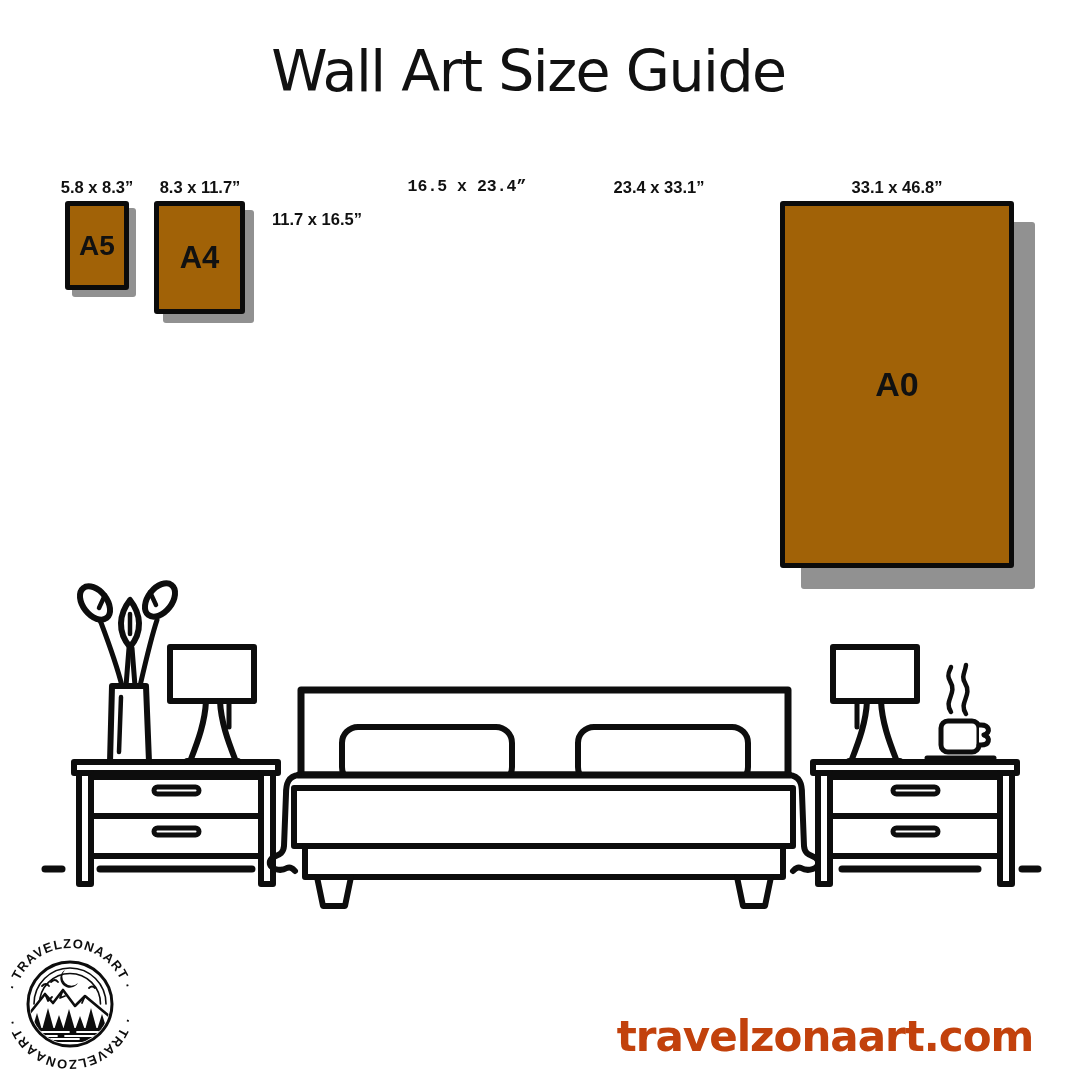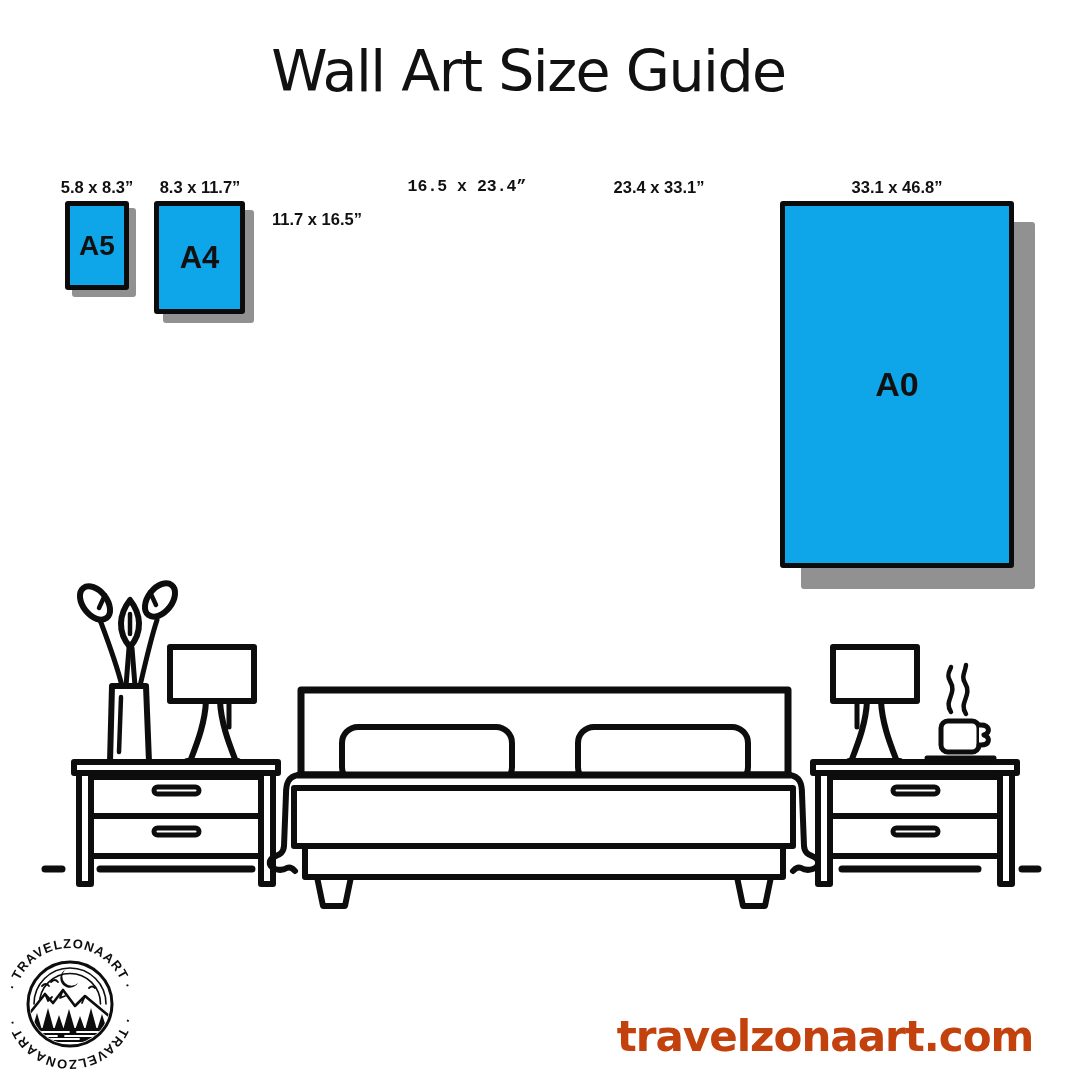--- a/index.html
+++ b/index.html
@@ -6,21 +6,21 @@
   #stage{
     position:relative;width:1080px;height:1080px;background:#ffffff;overflow:hidden;
     font-family:"Liberation Sans",sans-serif;color:#0d0d0d;
   }
   .title{
     position:absolute;left:0;top:38px;width:1057px;text-align:center;
     font-family:"DejaVu Sans",sans-serif;font-weight:400;font-size:57px;
     letter-spacing:-1.5px;color:#111;
   }
   .paper{
-    position:absolute;background:#0ea5e9;border:5px solid #0b0b0b;border-radius:3px;
+    position:absolute;background:#a16207;border:5px solid #0b0b0b;border-radius:3px;
     display:flex;align-items:center;justify-content:center;
     font-weight:700;color:#111;
   }
   .dim{
     position:absolute;width:200px;text-align:center;height:22px;line-height:22px;
     font-size:16.5px;font-weight:700;color:#111;white-space:nowrap;
   }
   
   .a5{left:65px;top:201px;width:54px;height:79px;box-shadow:7px 7px 0 0 #919191;font-size:28px;}
   .a4{left:154px;top:201px;width:81px;height:103px;box-shadow:9px 9px 0 0 #919191;font-size:31px;}

